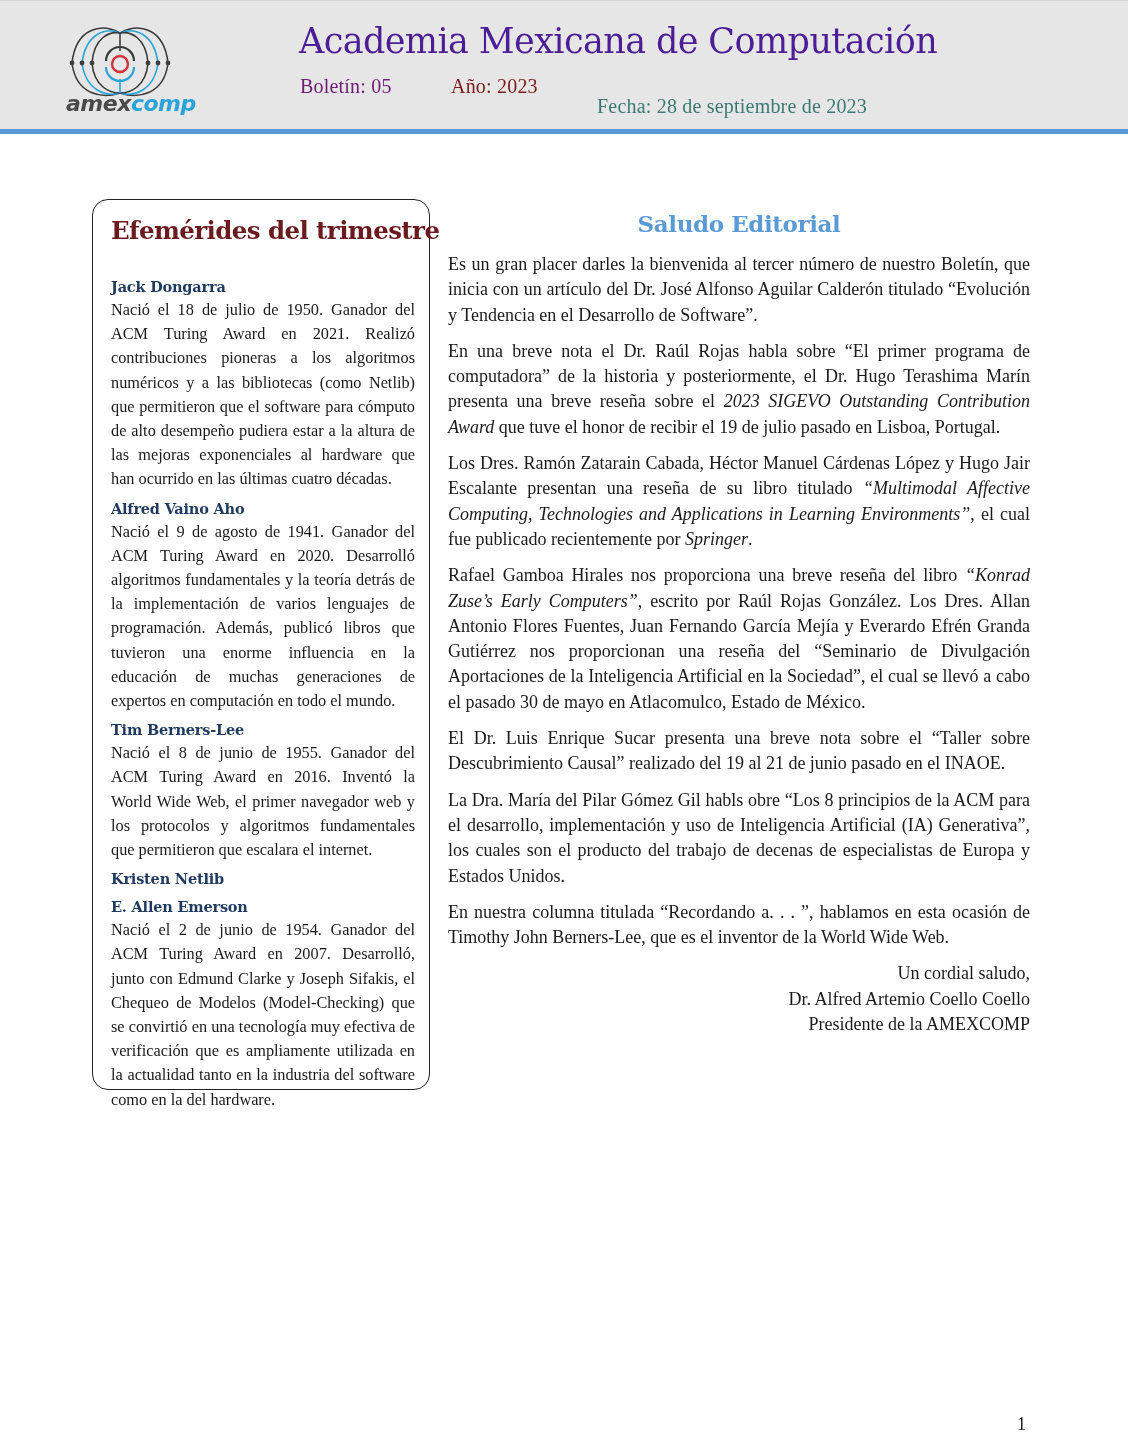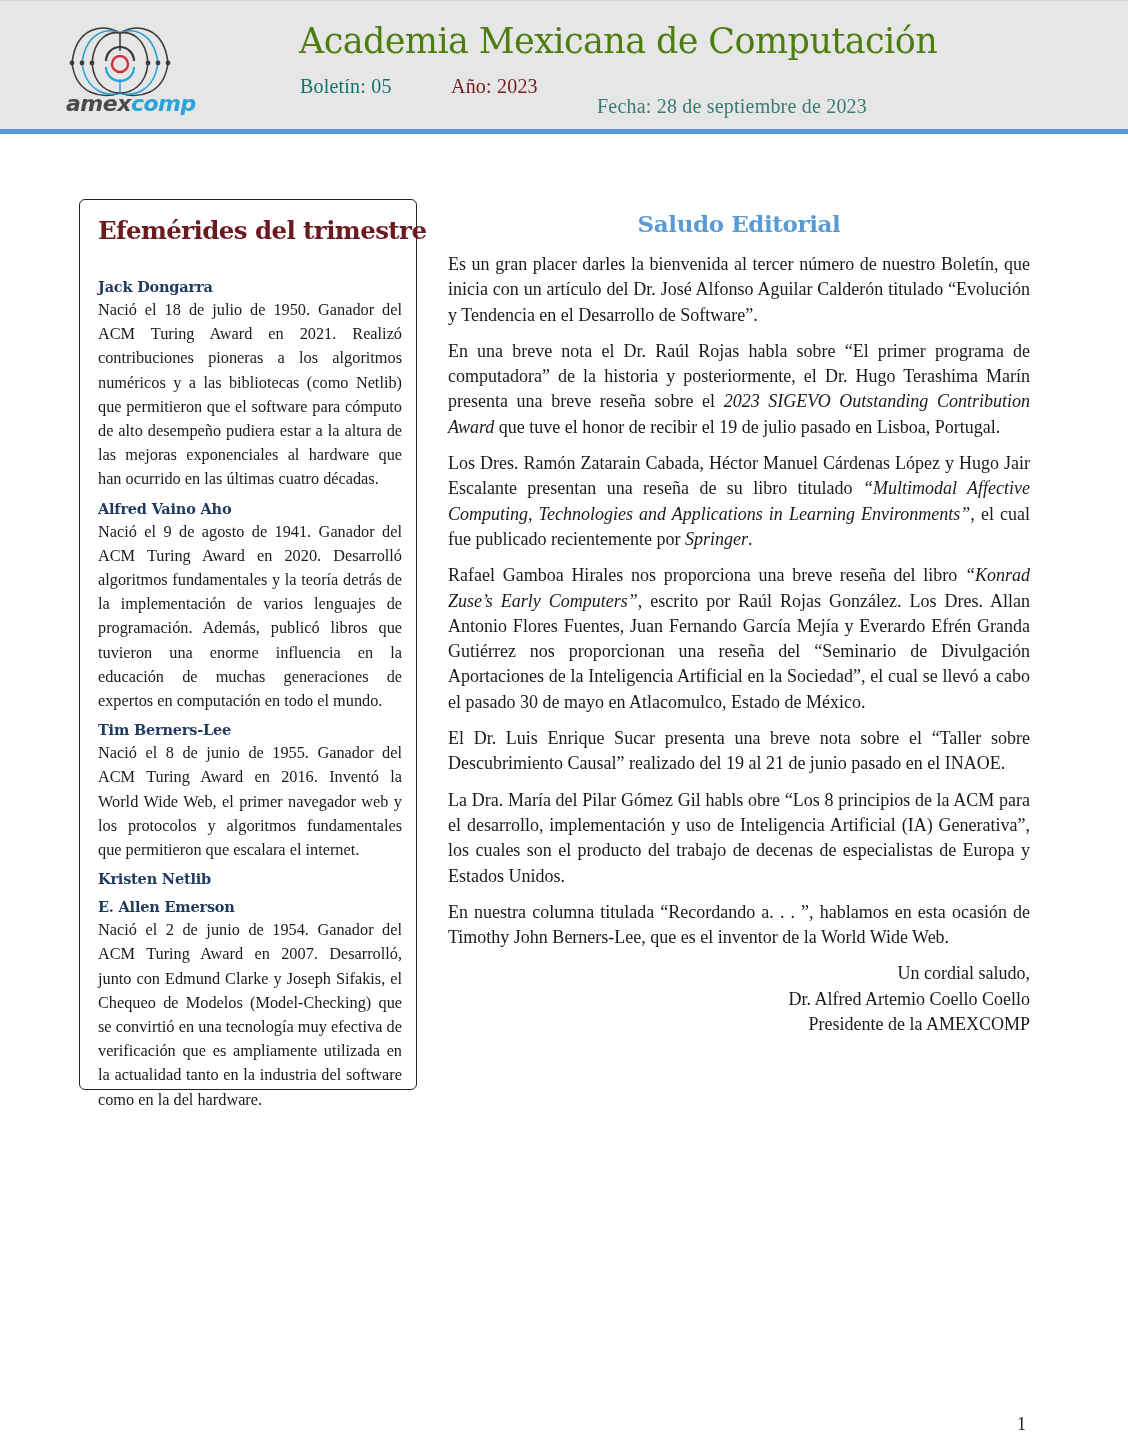--- a/index.html
+++ b/index.html
@@ -24,34 +24,34 @@
     position: absolute; left: 4px; top: 68px; width: 120px;
     font-family: "DejaVu Sans", "Liberation Sans", sans-serif;
     font-style: italic; font-weight: bold; font-size: 22px; letter-spacing: -0.5px;
     white-space: nowrap;
   }
   .logo-word .a { color: #4a4a4a; }
   .logo-word .b { color: #2aa3d9; }
 
   .title {
     position: absolute; left: 299px; top: 20px;
-    font-family: "DejaVu Serif", serif; font-size: 35px; color: #4d7c0f;
+    font-family: "DejaVu Serif", serif; font-size: 35px; color: #4c1d95;
     letter-spacing: -0.6px; white-space: nowrap;
   }
   .meta {
     position: absolute; top: 74px; font-size: 20px; white-space: nowrap;
     font-family: "Liberation Serif", serif; letter-spacing: 0.2px;
   }
-  .meta.bol { left: 300px; color: #0f766e; }
+  .meta.bol { left: 300px; color: #701a75; }
   .meta.ano { left: 451px; color: #7a1a1a; }
   .meta.fecha { left: 597px; color: #3a7a72; margin-top: 20px; }
 
   .side {
-    position: absolute; left: 79px; top: 199px; width: 338px; height: 891px;
-    border: 1.5px solid #222; border-radius: 6px; box-sizing: border-box;
+    position: absolute; left: 92px; top: 199px; width: 338px; height: 891px;
+    border: 1.5px solid #222; border-radius: 16px; box-sizing: border-box;
   }
   .side-title {
     position: absolute; left: 18px; top: 16px;
     font-family: "DejaVu Serif", serif; font-size: 24.5px; font-weight: bold;
     color: #6b1a1e; letter-spacing: -0.6px; white-space: nowrap;
   }
   .entries { position: absolute; left: 18px; top: 76px; width: 304px; }
   .entry { margin-bottom: 6px; }
   .entry-name {
     font-family: "DejaVu Serif", serif; font-weight: bold; font-size: 14.5px;

